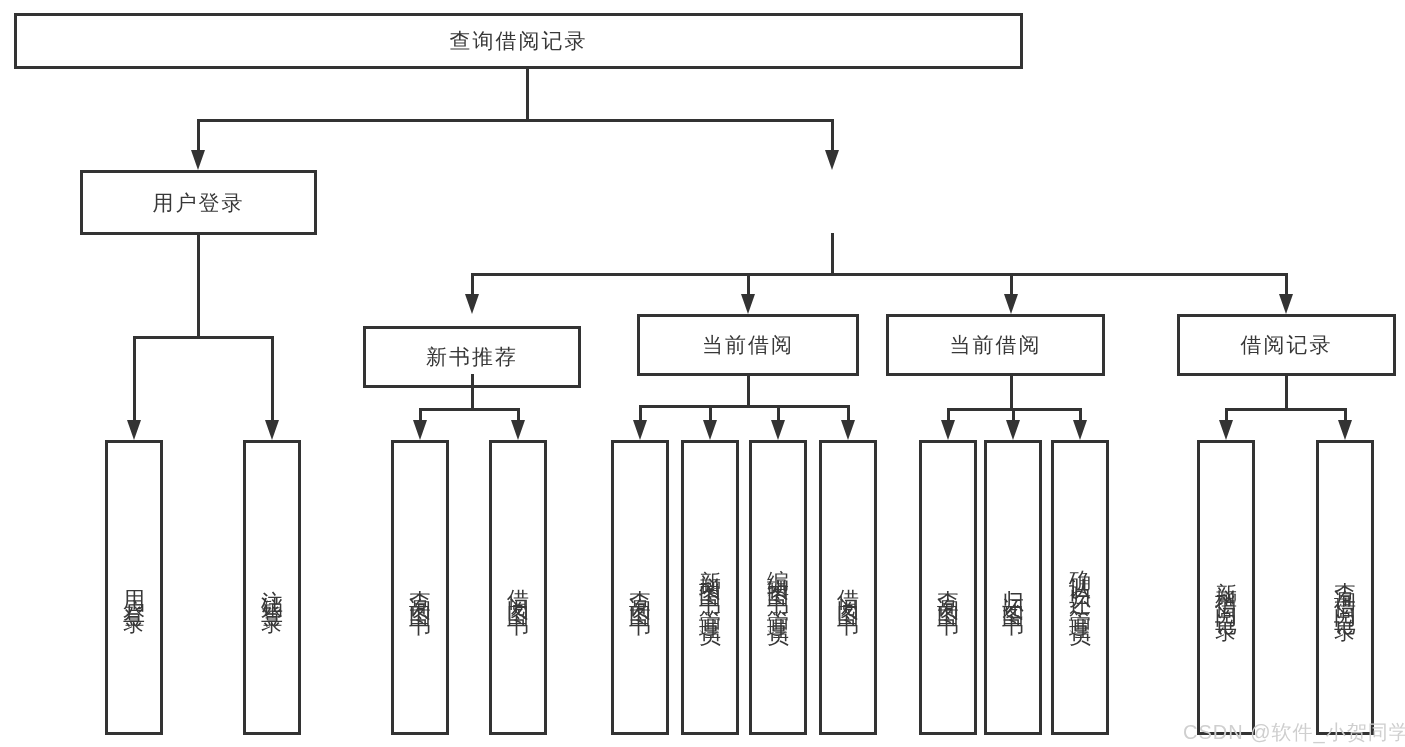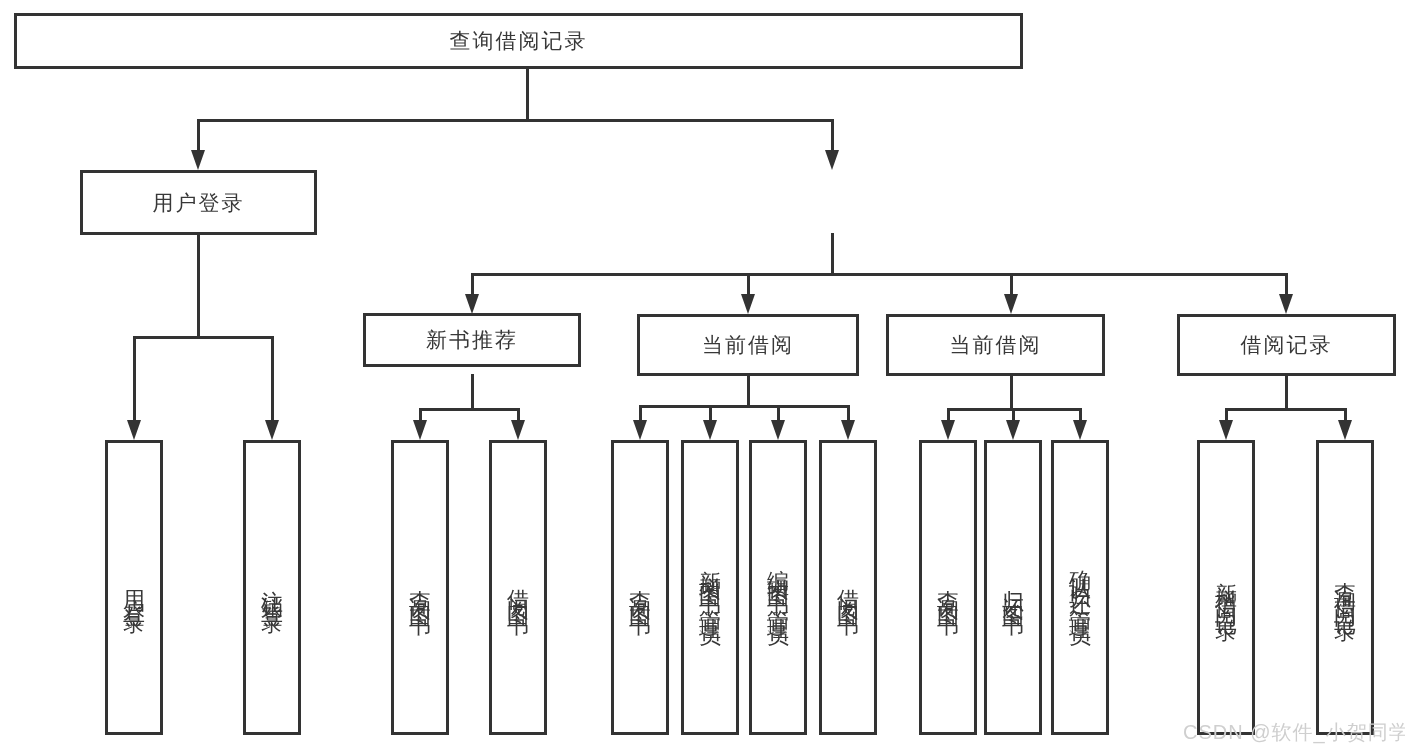--- a/index.html
+++ b/index.html
@@ -78,21 +78,21 @@
   <div class="hl" style="left:471px; top:273px; width:816px;"></div>
   <div class="vl" style="left:471px; top:273px; height:23px;"></div>
   <div class="ah" style="left:465px; top:294px;"></div>
   <div class="vl" style="left:747px; top:273px; height:23px;"></div>
   <div class="ah" style="left:741px; top:294px;"></div>
   <div class="vl" style="left:1010px; top:273px; height:23px;"></div>
   <div class="ah" style="left:1004px; top:294px;"></div>
   <div class="vl" style="left:1285px; top:273px; height:23px;"></div>
   <div class="ah" style="left:1279px; top:294px;"></div>
 
-  <div class="box" style="left:363px; top:313px; width:218px; height:54px;font-family:Liberation Serif, serif;">
+  <div class="box" style="left:363px; top:326px; width:218px; height:62px;font-family:Liberation Serif, serif;">
     <span class="hlabel">新书推荐</span>
   </div>
   <div class="box" style="left:637px; top:314px; width:222px; height:62px;">
     <span class="hlabel">当前借阅</span>
   </div>
   <div class="box" style="left:886px; top:314px; width:219px; height:62px;">
     <span class="hlabel">当前借阅</span>
   </div>
   <div class="box" style="left:1177px; top:314px; width:219px; height:62px;">
     <span class="hlabel">借阅记录</span>

